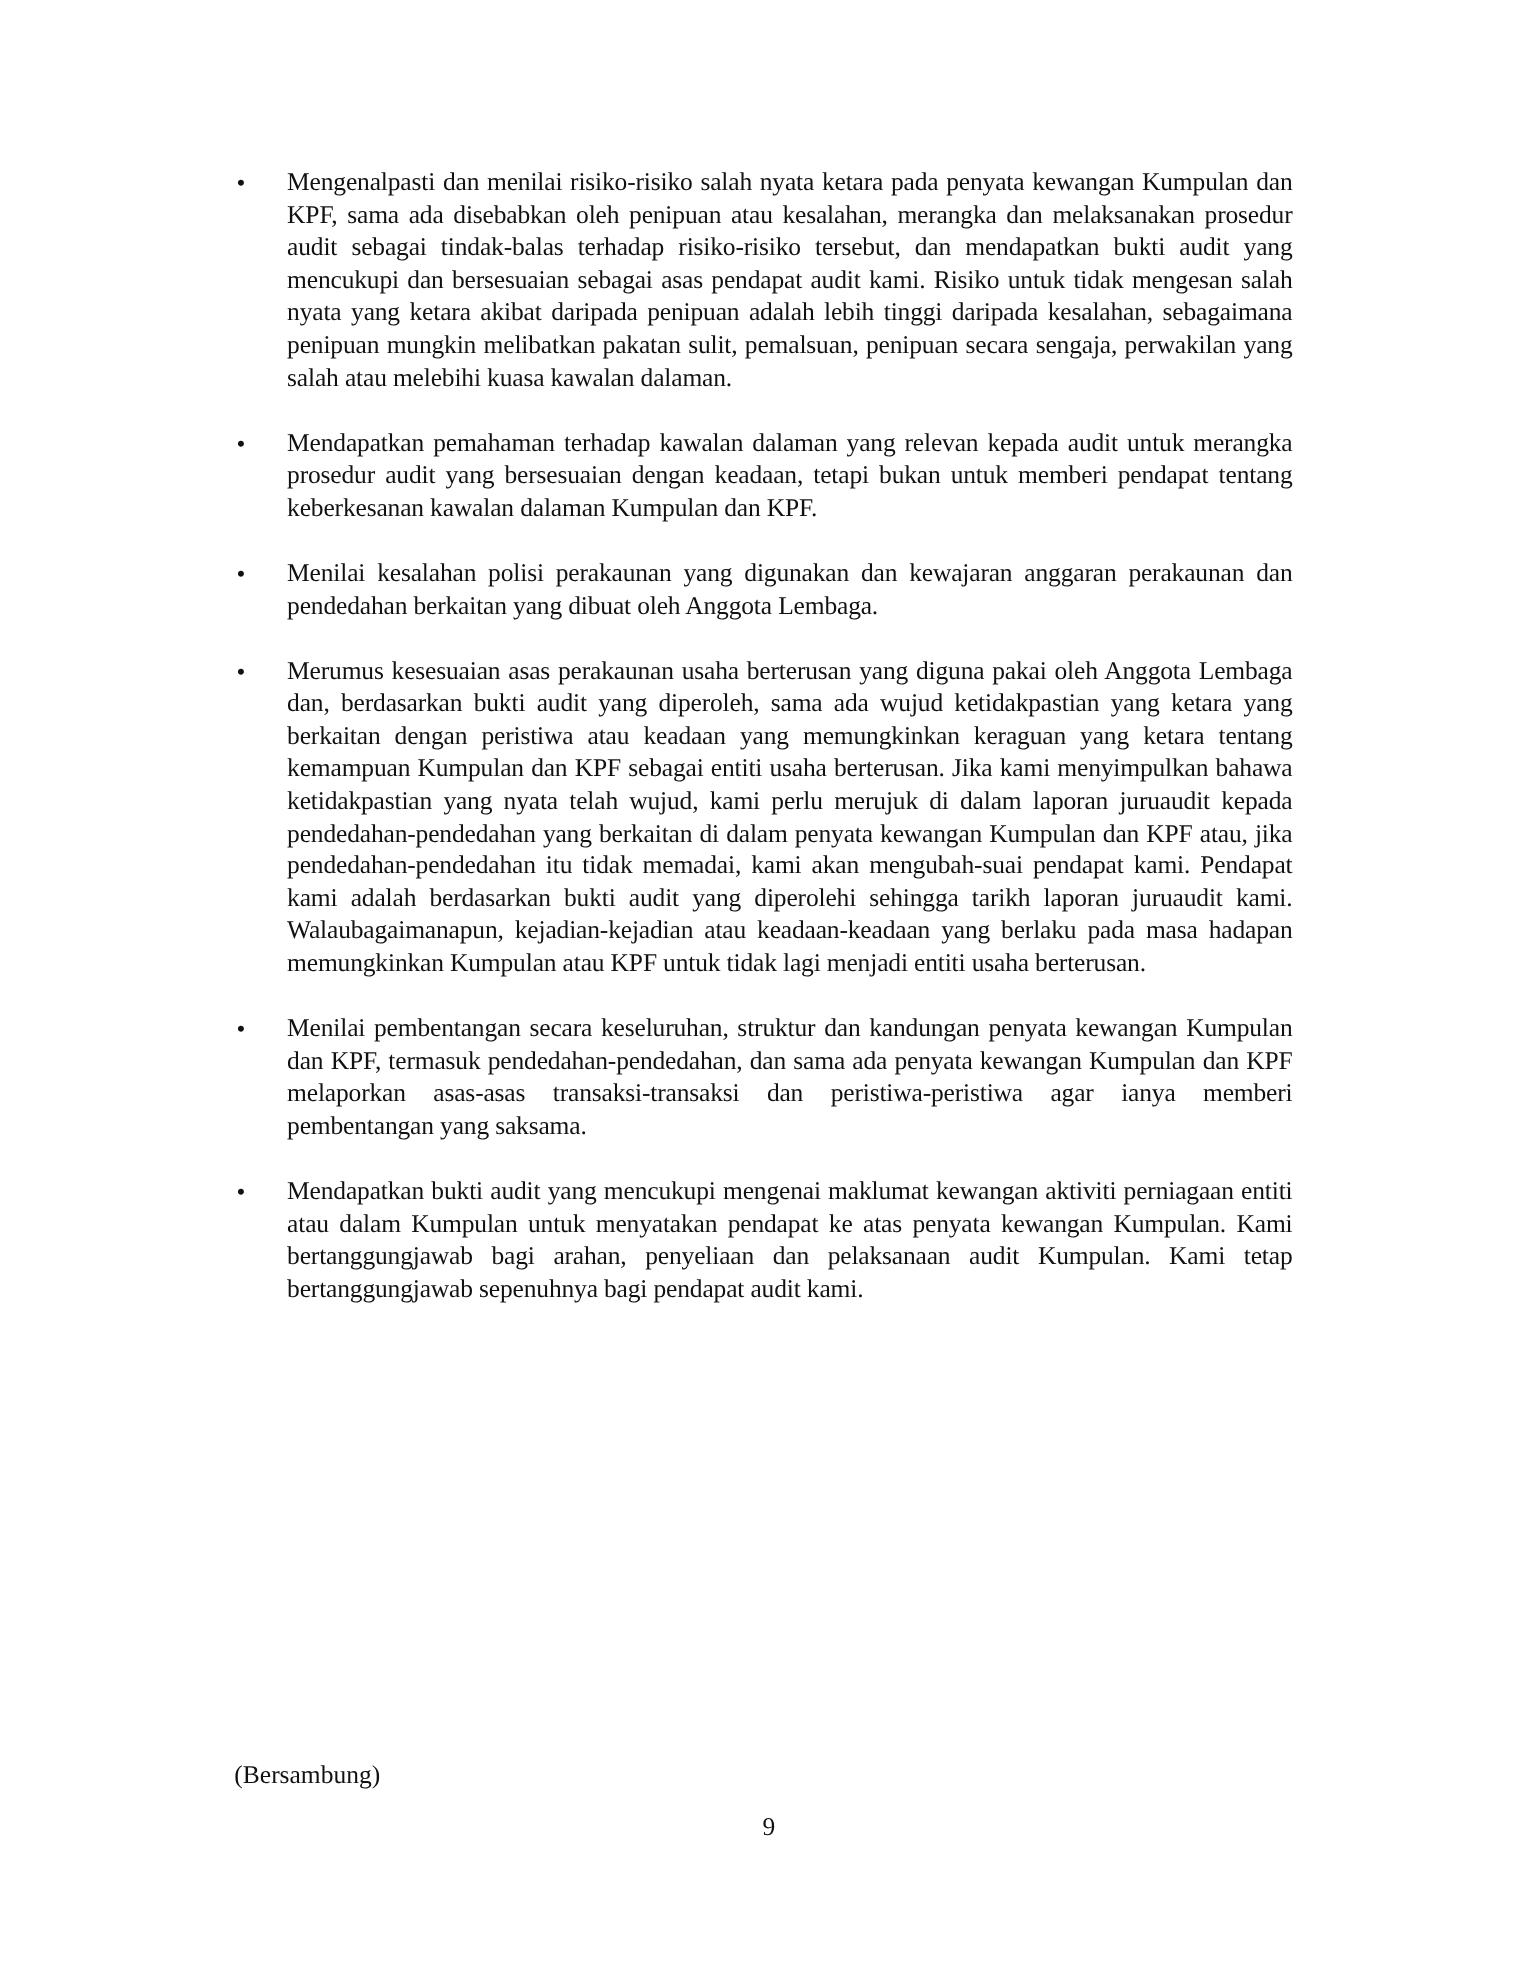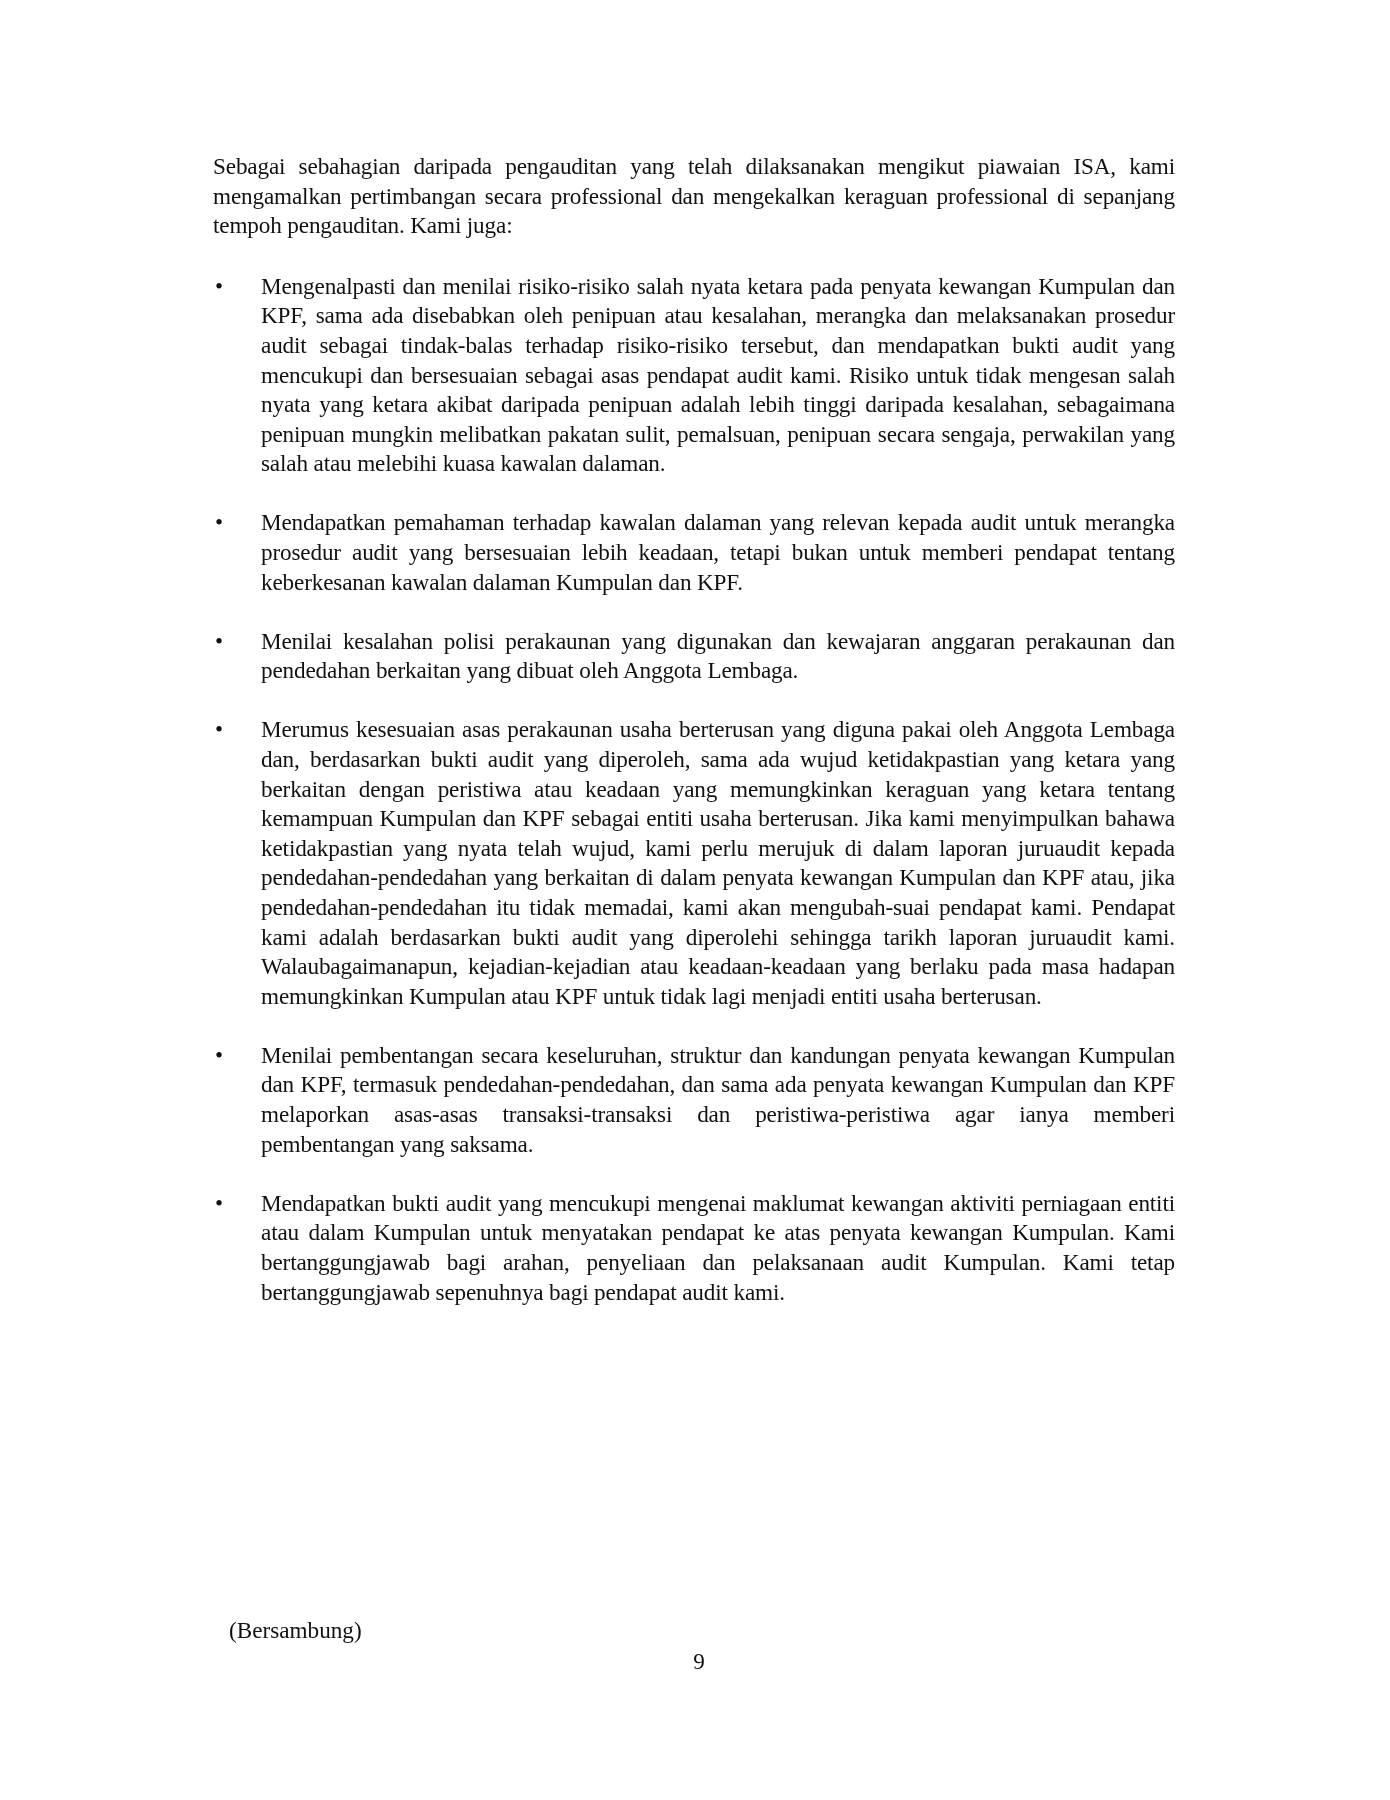--- a/index.html
+++ b/index.html
@@ -50,48 +50,47 @@
     }
     .closing {
       margin-top: 0;
     }
     .continued {
       position: absolute;
       left: 213px;
       top: 1600px;
       font-size: 23.2px;
       line-height: 29.6px;
-      margin: 16px;
+      margin: 0;
     }
     .page-number {
       position: absolute;
       left: 0;
       width: 1390px;
       top: 1647px;
       text-align: center;
       font-size: 23.2px;
       line-height: 29.6px;
       margin: 0;
       padding-left: 4px;
     }
   </style>
 </head>
 <body>
 
 <div class="page">
-  <p class="para intro">Sebagai sebahagian daripada pengauditan yang telah dilaksanakan mengikut piawaian ISA, kami mengamalkan pertimbangan secara professional dan mengekalkan keraguan professional di sepanjang tempoh pengauditan. Kami juga:</p>
 
   <ul class="bullet-list">
     <li class="bullet-item">
       <span class="bullet-glyph">•</span>
       <p class="para">Mengenalpasti dan menilai risiko-risiko salah nyata ketara pada penyata kewangan Kumpulan dan KPF, sama ada disebabkan oleh penipuan atau kesalahan, merangka dan melaksanakan prosedur audit sebagai tindak-balas terhadap risiko-risiko tersebut, dan mendapatkan bukti audit yang mencukupi dan bersesuaian sebagai asas pendapat audit kami. Risiko untuk tidak mengesan salah nyata yang ketara akibat daripada penipuan adalah lebih tinggi daripada kesalahan, sebagaimana penipuan mungkin melibatkan pakatan sulit, pemalsuan, penipuan secara sengaja, perwakilan yang salah atau melebihi kuasa kawalan dalaman.</p>
     </li>
     <li class="bullet-item">
       <span class="bullet-glyph">•</span>
-      <p class="para">Mendapatkan pemahaman terhadap kawalan dalaman yang relevan kepada audit untuk merangka prosedur audit yang bersesuaian lebih keadaan, tetapi bukan untuk memberi pendapat tentang keberkesanan kawalan dalaman Kumpulan dan KPF.</p>
+      <p class="para">Mendapatkan pemahaman terhadap kawalan dalaman yang relevan kepada audit untuk merangka prosedur audit yang bersesuaian dengan keadaan, tetapi bukan untuk memberi pendapat tentang keberkesanan kawalan dalaman Kumpulan dan KPF.</p>
     </li>
     <li class="bullet-item">
       <span class="bullet-glyph">•</span>
       <p class="para">Menilai kesalahan polisi perakaunan yang digunakan dan kewajaran anggaran perakaunan dan pendedahan berkaitan yang dibuat oleh Anggota Lembaga.</p>
     </li>
     <li class="bullet-item">
       <span class="bullet-glyph">•</span>
       <p class="para">Merumus kesesuaian asas perakaunan usaha berterusan yang diguna pakai oleh Anggota Lembaga dan, berdasarkan bukti audit yang diperoleh, sama ada wujud ketidakpastian yang ketara yang berkaitan dengan peristiwa atau keadaan yang memungkinkan keraguan yang ketara tentang kemampuan Kumpulan dan KPF sebagai entiti usaha berterusan. Jika kami menyimpulkan bahawa ketidakpastian yang nyata telah wujud, kami perlu merujuk di dalam laporan juruaudit kepada pendedahan-pendedahan  yang berkaitan di dalam penyata kewangan Kumpulan dan KPF atau, jika pendedahan-pendedahan  itu tidak memadai, kami akan mengubah-suai pendapat kami. Pendapat kami adalah berdasarkan bukti audit yang diperolehi sehingga tarikh laporan juruaudit kami. Walaubagaimanapun, kejadian-kejadian atau keadaan-keadaan yang berlaku pada masa hadapan memungkinkan Kumpulan atau KPF untuk tidak lagi menjadi entiti usaha berterusan.</p>
     </li>
     <li class="bullet-item">

